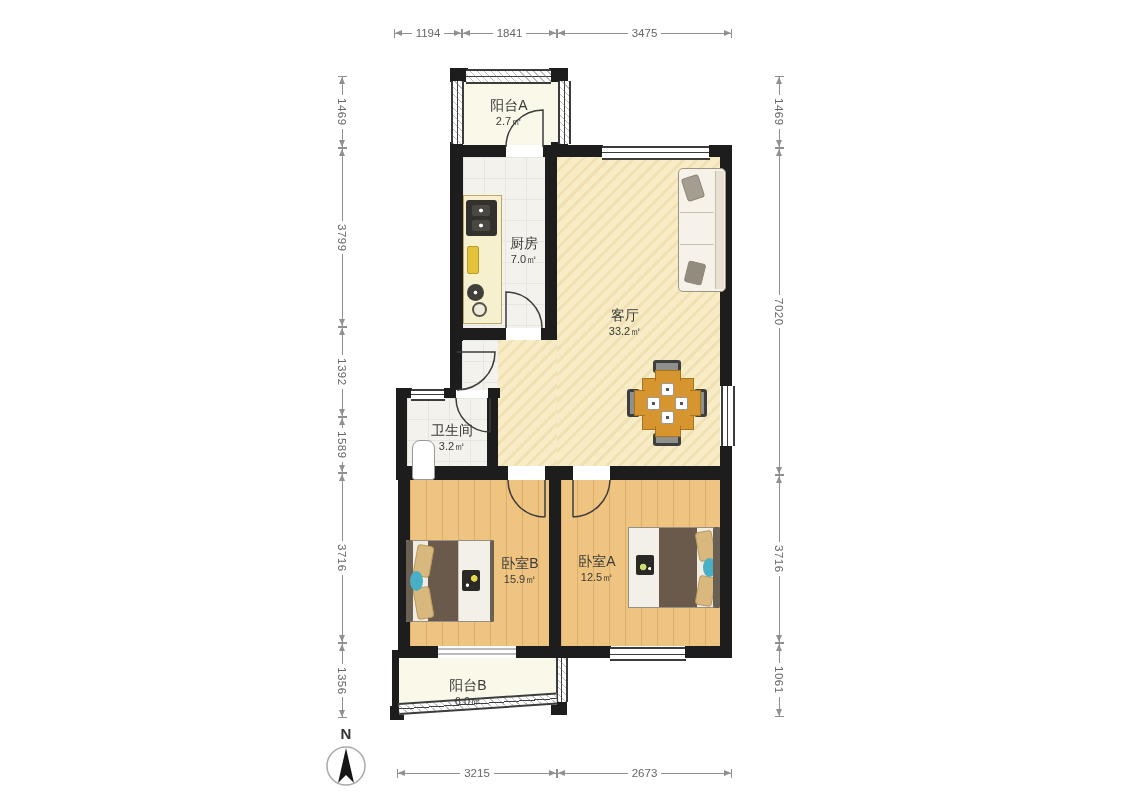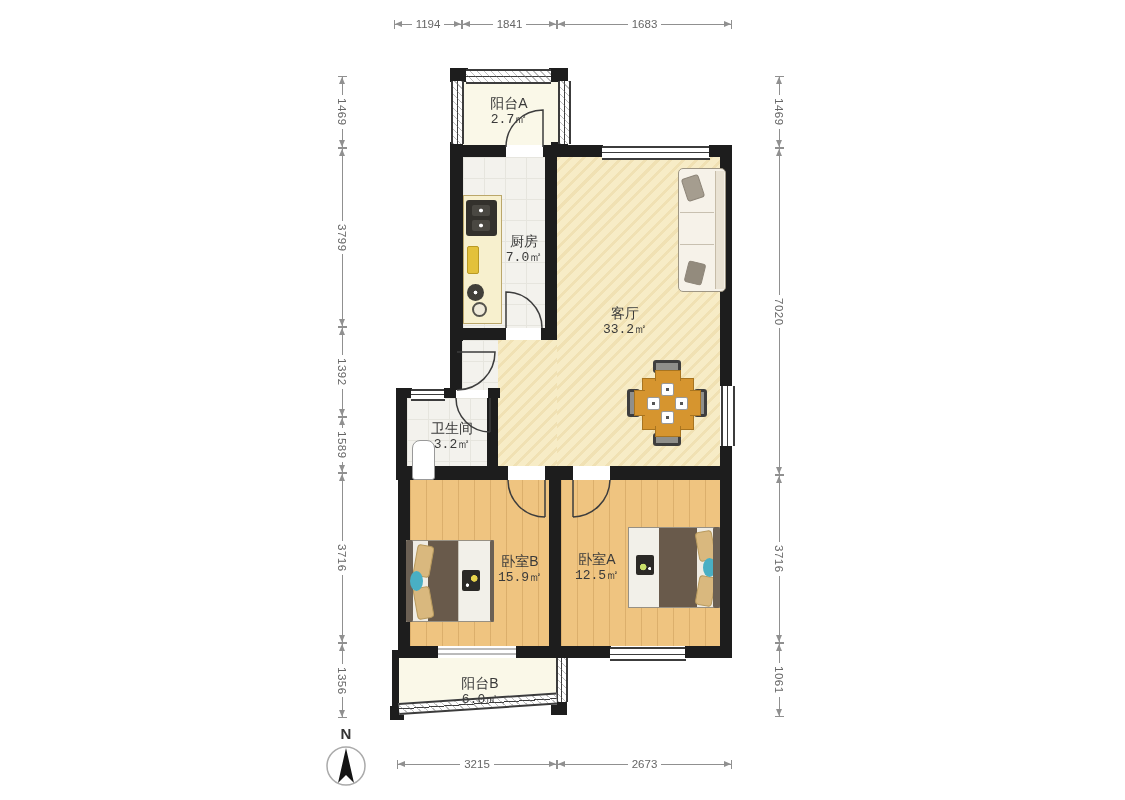--- a/index.html
+++ b/index.html
@@ -25,38 +25,38 @@
     background-image:repeating-linear-gradient(135deg,rgba(223,196,130,.28) 0 3px,rgba(0,0,0,0) 3px 9px);}
   .tile{background-color:#F3F2ED;
     background-image:linear-gradient(#e6e5de 1px,rgba(0,0,0,0) 1px),linear-gradient(90deg,#e6e5de 1px,rgba(0,0,0,0) 1px);
     background-size:21px 21px;}
   .wood{background-color:#EFC480;
     background-image:repeating-linear-gradient(90deg,rgba(150,100,35,.22) 0 1px,rgba(0,0,0,0) 1px 16px);}
   
   .room-label{position:absolute;transform:translate(-50%,-50%);text-align:center;color:#3a3a3a;
     line-height:1.3;white-space:nowrap;z-index:30;}
   .room-label .nm{font-size:14px;display:block;}
-  .room-label .ar{font-size:13px;display:block;font-family:Liberation Mono, monospace;}
+  .room-label .ar{font-size:11px;display:block;}
   
   .dim{position:absolute;display:flex;align-items:center;font-size:11.5px;color:#666;z-index:40;}
   .dim-h::before,.dim-h::after{content:'';width:1px;height:9px;background:#909090;}
   .dim-v{flex-direction:column;}
   .dim-v::before,.dim-v::after{content:'';height:1px;width:9px;background:#909090;}
   .dim .ln{position:relative;flex:1;}
   .dim-h .ln{height:1px;background:#909090;min-width:8px;}
   .dim-v .ln{width:1px;background:#909090;min-height:8px;}
   .dim-h .la::before{content:'';position:absolute;left:0;top:-3px;border-style:solid;
     border-width:3px 7px 3px 0;border-color:rgba(0,0,0,0) #909090 rgba(0,0,0,0) rgba(0,0,0,0);}
   .dim-h .ra::after{content:'';position:absolute;right:0;top:-3px;border-style:solid;
     border-width:3px 0 3px 7px;border-color:rgba(0,0,0,0) rgba(0,0,0,0) rgba(0,0,0,0) #909090;}
   .dim-v .la::before{content:'';position:absolute;top:0;left:-3px;border-style:solid;
     border-width:0 3px 7px 3px;border-color:rgba(0,0,0,0) rgba(0,0,0,0) #909090 rgba(0,0,0,0);}
   .dim-v .ra::after{content:'';position:absolute;bottom:0;left:-3px;border-style:solid;
     border-width:7px 3px 0 3px;border-color:#909090 rgba(0,0,0,0) rgba(0,0,0,0) rgba(0,0,0,0);}
-  .dim-h .lab{margin:0 4px;}
+  .dim-h .lab{margin:9px 4px;}
   .dim-v .lab{writing-mode:vertical-rl;margin:3px 0;letter-spacing:.5px;}
   
   .doors{position:absolute;left:0;top:0;z-index:25;pointer-events:none;}
   
   .fg{position:absolute;z-index:20;}
   .fg *{position:absolute;}
   .sofa-base{left:0;top:0;right:0;bottom:0;background:#F6F2E9;border:1px solid #9E9684;border-radius:5px;}
   .sofa-back{right:2px;top:3px;bottom:3px;width:8px;background:#E9E2D3;border-left:1px solid #C6BCA8;}
   .sofa-div{left:2px;width:34px;height:1px;background:#C8C0B0;}
   .pillow{background:#A59D8F;border-radius:3px;border:1px solid #8d8578;}
@@ -88,21 +88,21 @@
       <span class="lab">1194</span>
       <i class="ln ra"></i>
     </div>
   <div class="dim dim-h" style="left:462px;top:18px;width:95px;">
       <i class="ln la"></i>
       <span class="lab">1841</span>
       <i class="ln ra"></i>
     </div>
   <div class="dim dim-h" style="left:557px;top:18px;width:175px;">
       <i class="ln la"></i>
-      <span class="lab">1683</span>
+      <span class="lab">3475</span>
       <i class="ln ra"></i>
     </div>
 
   <div class="dim dim-h" style="left:397px;top:758px;width:160px;">
       <i class="ln la"></i>
       <span class="lab">3215</span>
       <i class="ln ra"></i>
     </div>
   <div class="dim dim-h" style="left:557px;top:758px;width:175px;">
       <i class="ln la"></i>
@@ -321,21 +321,21 @@
     <span class="ar">3.2㎡</span>
   </div>
   <div class="room-label" style="left:520px;top:570px;">
     <span class="nm">卧室B</span>
     <span class="ar">15.9㎡</span>
   </div>
   <div class="room-label" style="left:597px;top:568px;">
     <span class="nm">卧室A</span>
     <span class="ar">12.5㎡</span>
   </div>
-  <div class="room-label" style="left:480px;top:692px;">
+  <div class="room-label" style="left:468px;top:692px;">
     <span class="nm">阳台B</span>
     <span class="ar">6.0㎡</span>
   </div>
 
   <div class="compass" style="left:323px;top:726px;width:46px;">
     <span class="n">N</span>
     <svg width="42" height="46" viewBox="0 0 42 46">
       <circle cx="21" cy="24" r="19" fill="none" stroke="#aaa" stroke-width="1.5"></circle>
       <polygon points="21,6 13,41 21,33 29,41" fill="#151515"></polygon>
     </svg>

